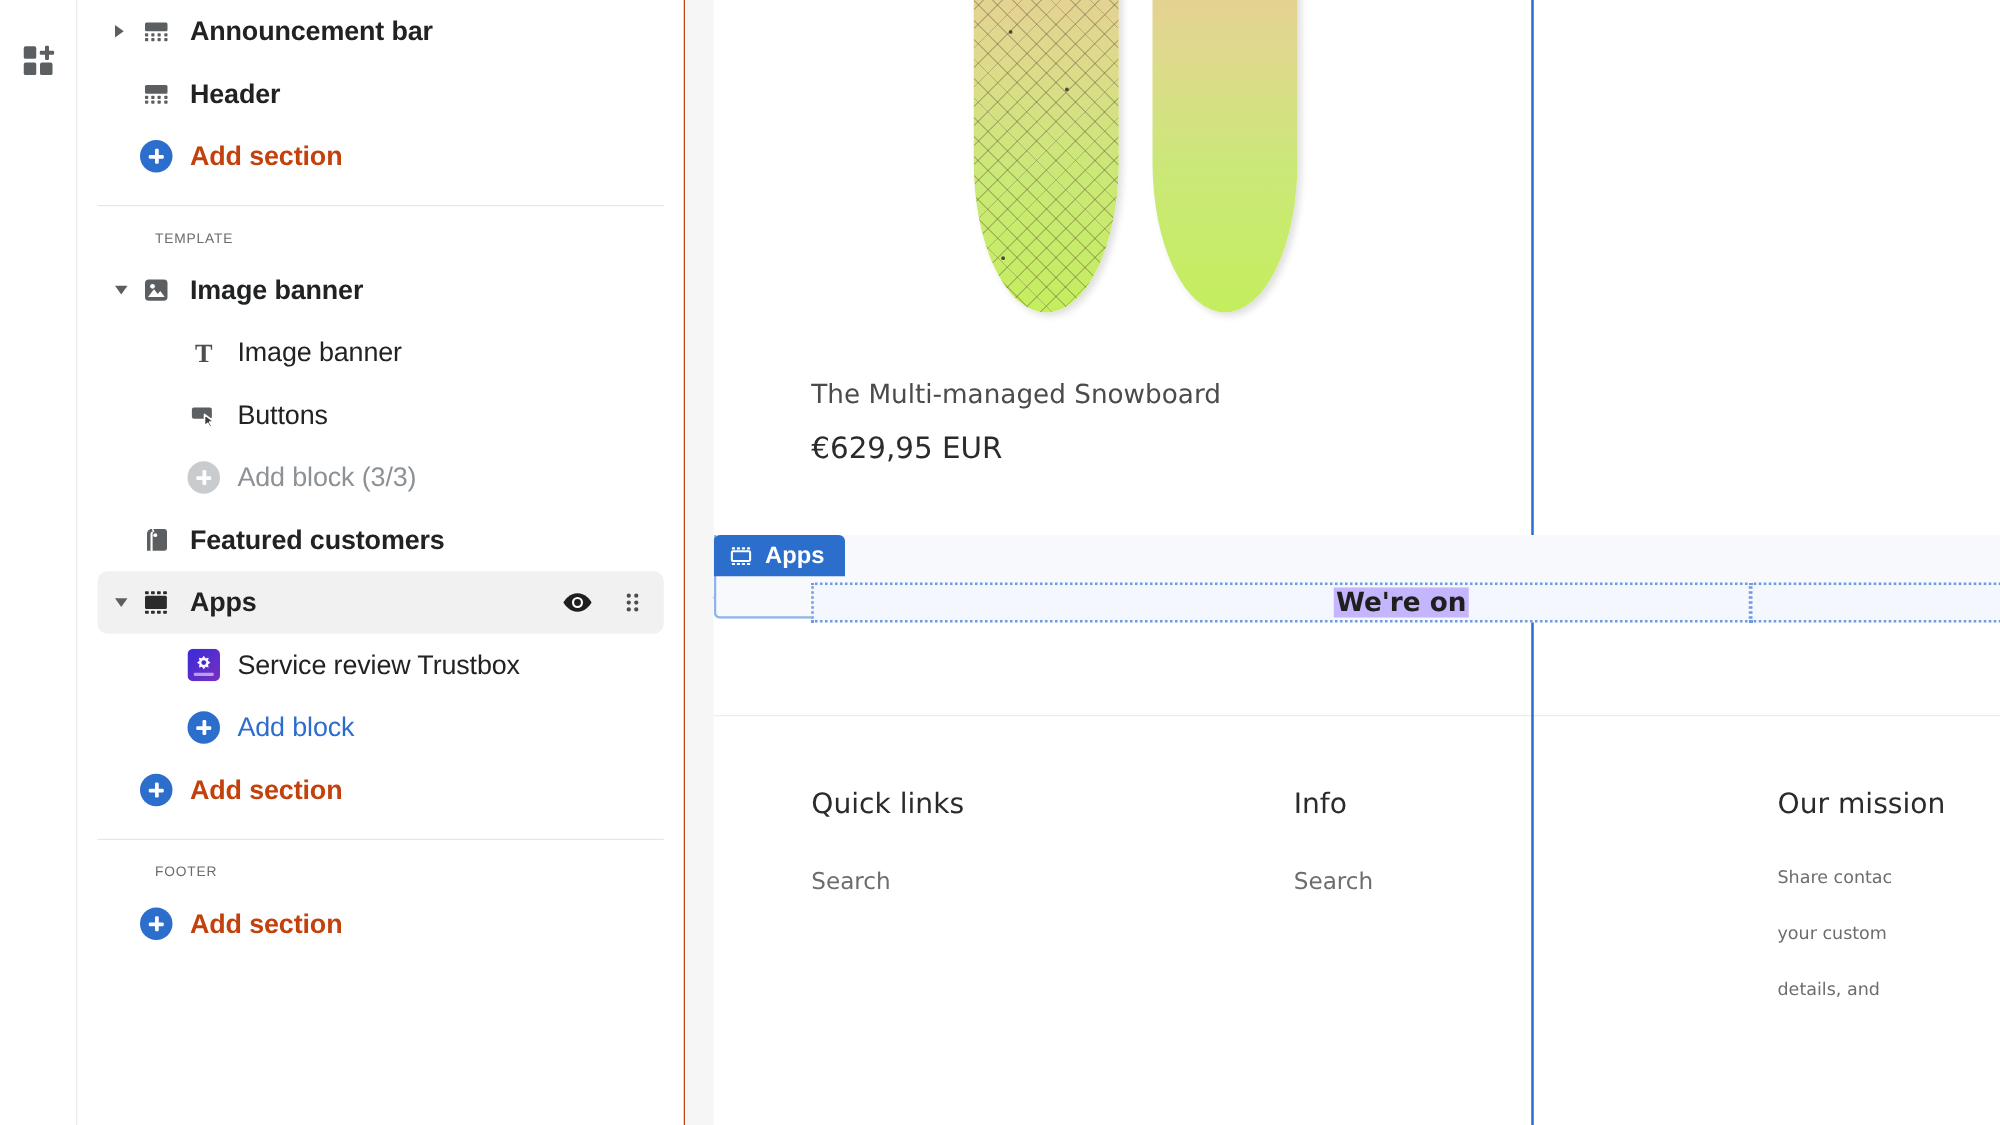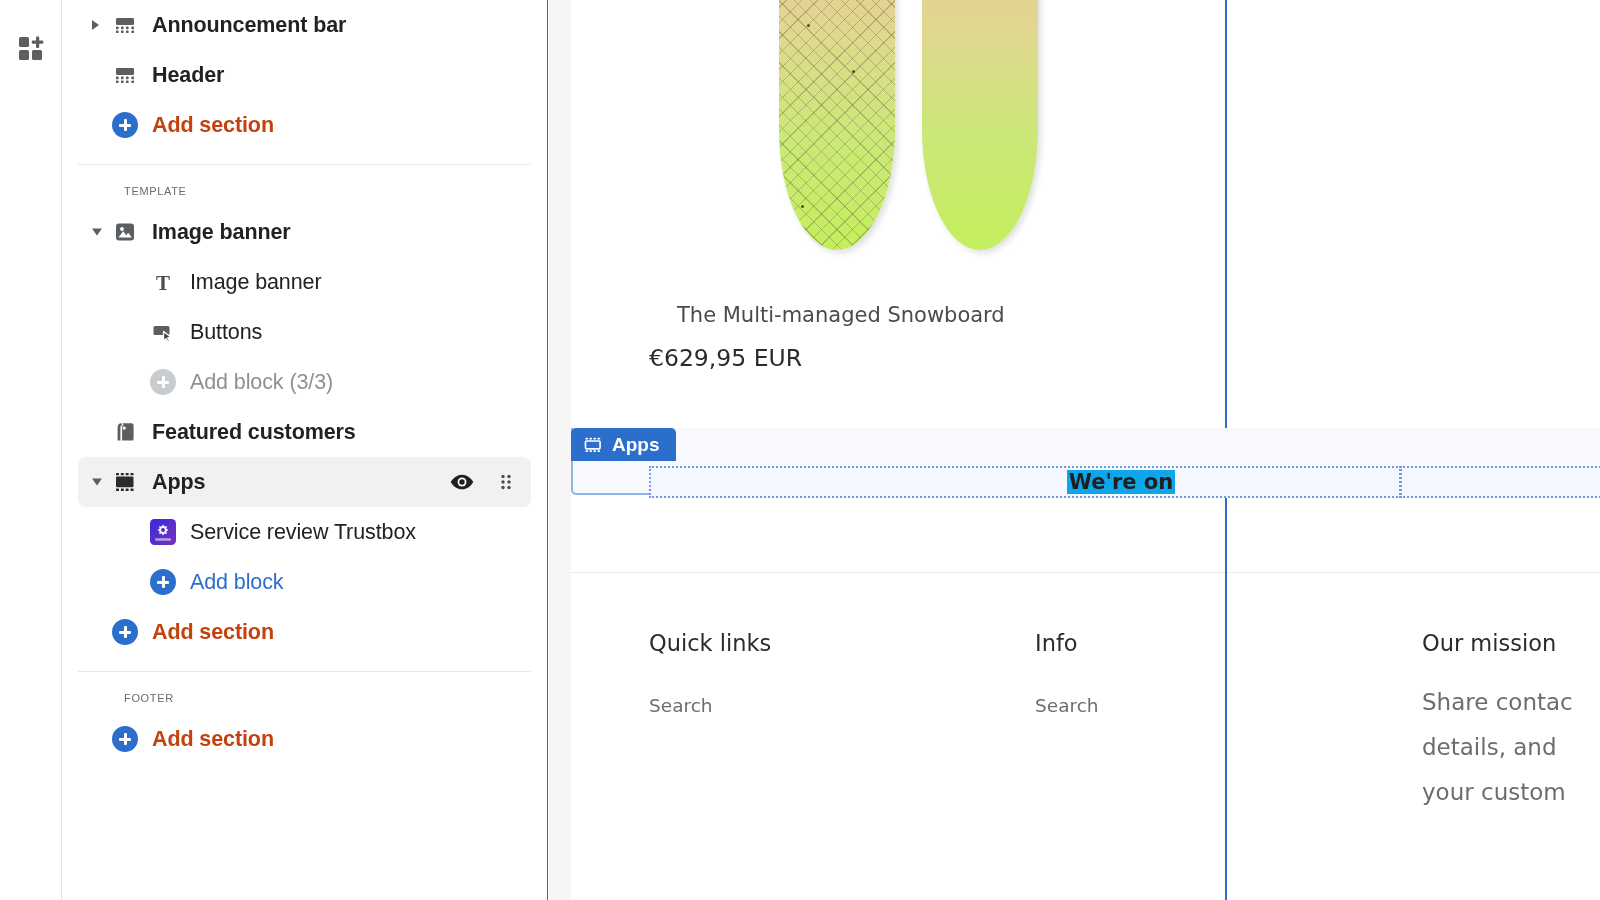--- a/index.html
+++ b/index.html
@@ -119,21 +119,20 @@
       repeating-linear-gradient(-45deg, rgba(90,80,50,.30) 0 1px, transparent 1px 11px);
     -webkit-mask-image: linear-gradient(180deg, rgba(0,0,0,.0) 0%, rgba(0,0,0,1) 14%, rgba(0,0,0,1) 100%);
             mask-image: linear-gradient(180deg, rgba(0,0,0,.0) 0%, rgba(0,0,0,1) 14%, rgba(0,0,0,1) 100%);
   }
   .dot { position: absolute; width: 3px; height: 3px; border-radius: 50%; background: #4a4a3a; }
 
   .prod-title {
     position: absolute; left: 78px; top: 303px;
     font-size: 21px; color: #4b4b4b; font-weight: 400;
     font-family: "DejaVu Sans", sans-serif;
-    margin-left: 28px;
   }
   .prod-price {
     position: absolute; left: 78px; top: 344px;
     font-size: 23.5px; color: #2b2b2b; font-weight: 400;
     font-family: "DejaVu Sans", sans-serif;
   }
 
   
   .sel-connector {
     position: absolute; left: -22px; top: 477px; width: 24px; height: 2px; background: #2c6ecb;
@@ -156,35 +155,35 @@
   }
   .block-a { left: 78px; width: 752px; }
   .block-b { left: 829px; width: 260px; }
 
   .were-on {
     position: absolute; left: 0; top: 466px; width: 1100px; height: 32px;
     display: flex; align-items: center; justify-content: center;
     font-size: 21px; font-weight: 700; color: #1f1f1f;
     font-family: "DejaVu Sans", sans-serif;
   }
-  .were-on span { background: #0ea5e9; padding: 0 2px; }
+  .were-on span { background: #c4b5fd; padding: 0 2px; }
 
   .vguide {
     position: absolute; top: 0; width: 2px; height: 900px; background: #2c6ecb;
   }
   .vguide.g1 { left: 654px; }
 
   .hr-light {
     position: absolute; left: 0; right: 0; top: 572px; height: 1px; background: #ececec;
   }
 
   .foot-col { position: absolute; font-family: "DejaVu Sans", sans-serif; }
   .foot-h { font-size: 22.5px; color: #2b2b2b; font-weight: 400; white-space: nowrap; }
   .foot-t { font-size: 18.5px; color: #6d6d6d; font-weight: 400; white-space: nowrap; }
-  .foot-p { font-size: 23px; color: #6d6d6d; line-height: 45px; white-space: nowrap; }
+  .foot-p { font-size: 14px; color: #6d6d6d; line-height: 45px; white-space: nowrap; }
 
   svg { display: block; }
 </style>
 </head>
 <body>
 
 <div id="root">
 
   <div class="rail">
     <div class="rail-icon">
@@ -458,19 +457,19 @@
 
     <div class="foot-col" style="left:464px; top:630px;">
       <div class="foot-h">Info</div>
       <div class="foot-t" style="margin-top:39px">Search</div>
     </div>
 
     <div class="foot-col" style="left:851px; top:630px;">
       <div class="foot-h">Our mission</div>
       <div style="margin-top:24px">
         <div class="foot-p">Share contac</div>
+        <div class="foot-p">your custom</div>
         <div class="foot-p">details, and </div>
-        <div class="foot-p">your custom</div>
       </div>
     </div>
 
   </div>
 </div>
 
 </body></html>

